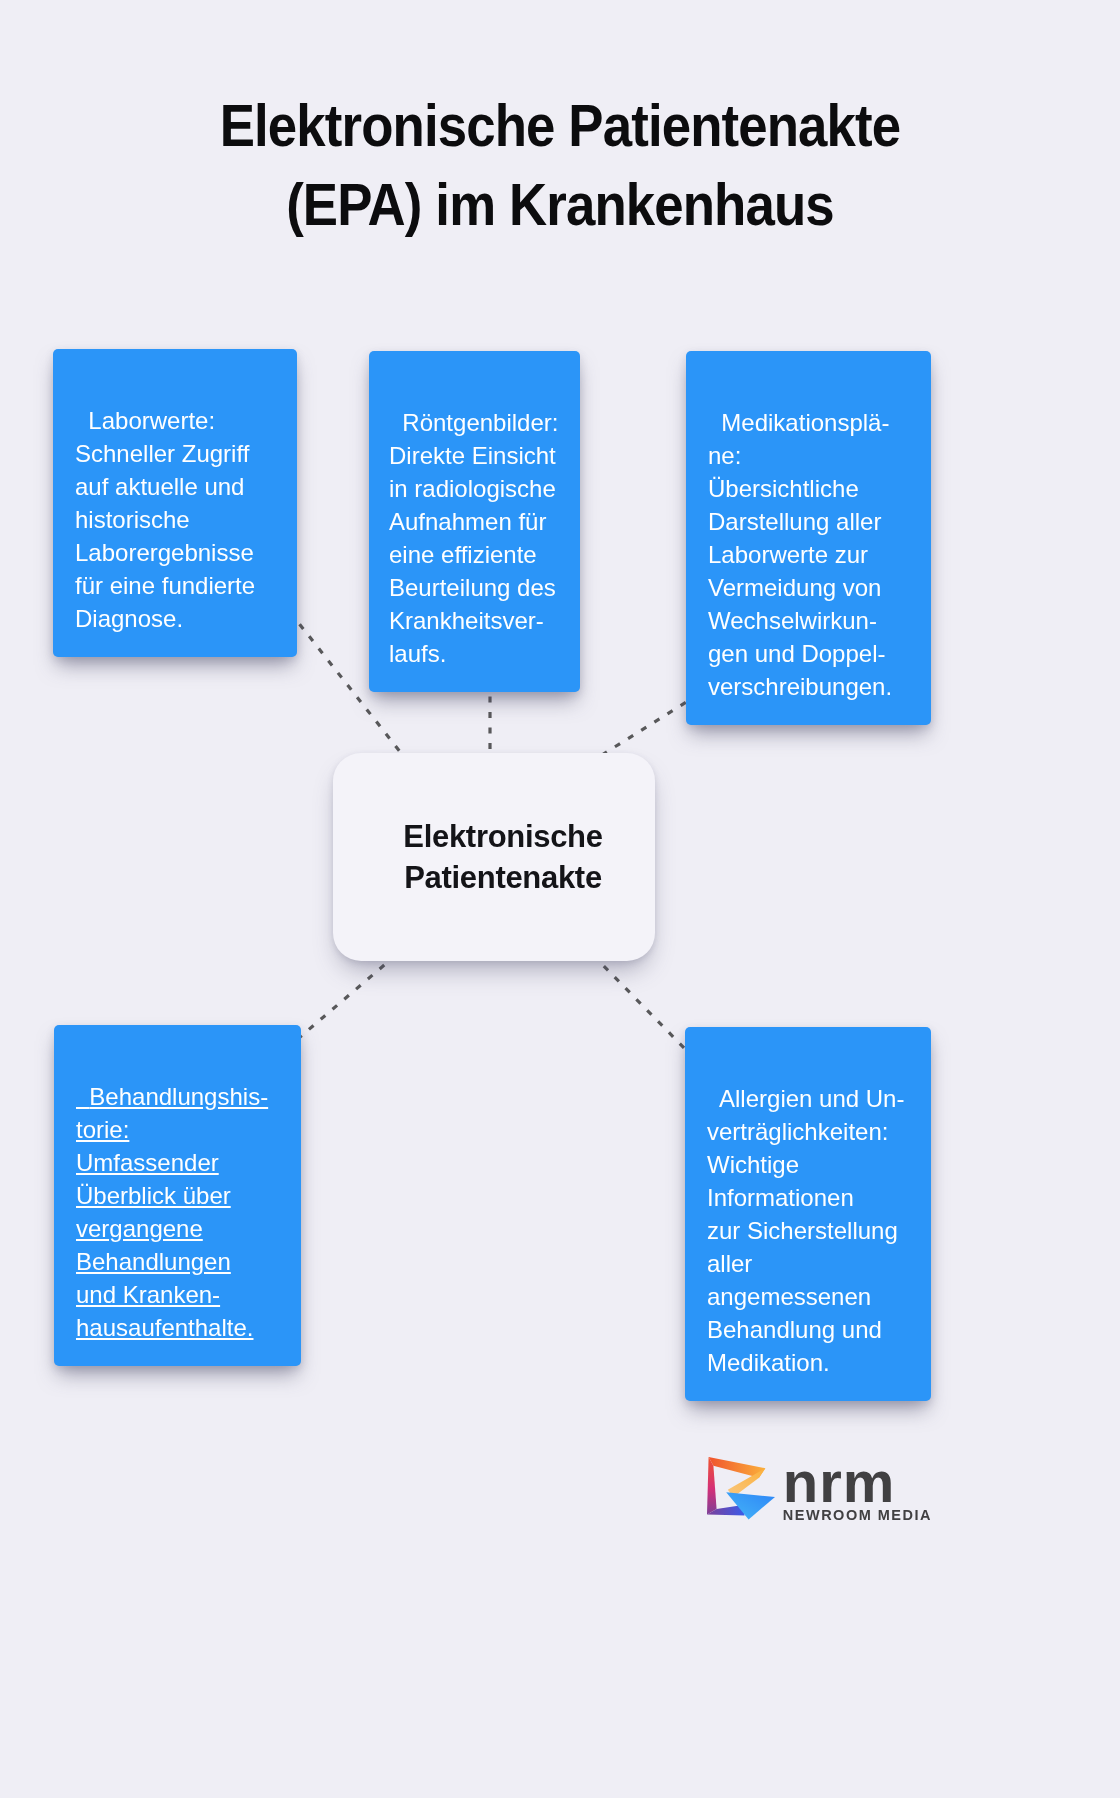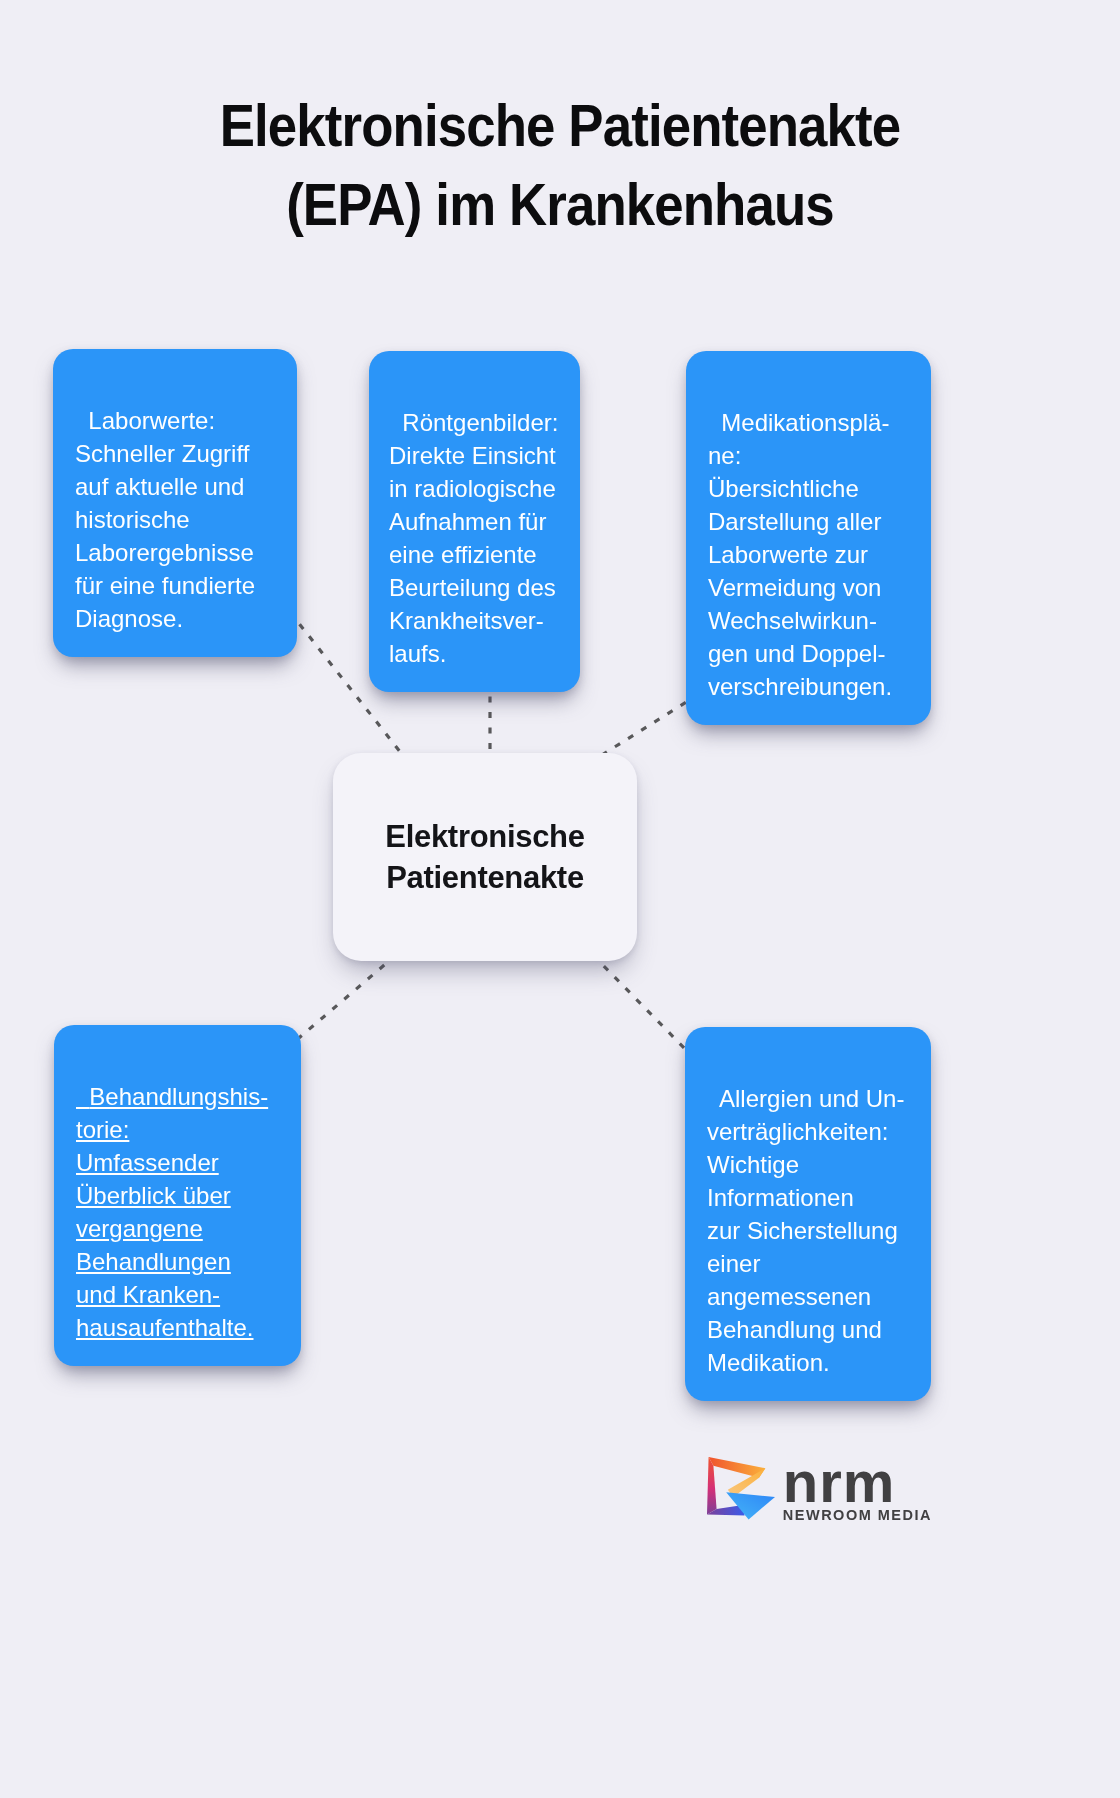--- a/index.html
+++ b/index.html
@@ -19,37 +19,38 @@
   }
   .connector-layer{position:absolute;left:0;top:0;z-index:1;}
   .connector-layer line{
     stroke:var(--connector,#58585A);stroke-width:3.2;
     stroke-dasharray:6 9.5;stroke-linecap:butt;
   }
   .node{
     position:absolute;z-index:2;
     background:var(--node-fill,#2B95F8);
     color:var(--node-text,#fff);
-    border-radius:20px;
+    border-radius:5px;
     padding:22px;
     font-size:24px;line-height:33px;
     white-space:pre;
     box-shadow:0 12px 20px -4px rgba(75,75,105,.5), 0 3px 8px rgba(75,75,105,.16);
   }
   .node-laborwerte        {left:53px; top:349px; width:200px;}
   .node-roentgenbilder    {left:369px;top:351px; width:169px;padding-left:20px;}
   .node-medikationsplaene {left:686px;top:351px; width:201px;}
   .node-behandlungshistorie{left:54px;top:1025px;width:203px;text-decoration:underline;}
   .node-allergien         {left:685px;top:1027px;width:202px;}
   .center-node{
     position:absolute;z-index:3;left:333px;top:753px;width:304px;height:208px;
     background:var(--center-fill,#F4F3F9);
     border-radius:28px;
     display:flex;align-items:center;justify-content:center;
     box-shadow:0 14px 24px -6px rgba(75,75,105,.4), 0 2px 6px rgba(75,75,105,.15);
+    padding-left:18px;
   }
   .center-node .center-label{
     font-size:31px;line-height:41px;font-weight:700;
     color:#141418;text-align:center;white-space:pre-line;letter-spacing:-.3px;
   }
   .brand{
     position:absolute;z-index:2;top:1452px;right:188px;
     display:flex;align-items:center;gap:0;
   }
   .brand-mark{width:80px;height:74px;display:block;}
@@ -120,21 +121,21 @@
 und Kranken-
 hausaufenthalte.</span>
 </div>
 
 <div class="node node-allergien">
   <span>Allergien und Un-
 verträglichkeiten:
 Wichtige
 Informationen
 zur Sicherstellung
-einer
+aller
 angemessenen
 Behandlung und
 Medikation.</span>
 </div>
 
 <div class="center-node">
   <div class="center-label">Elektronische
 Patientenakte</div>
 </div>
 

